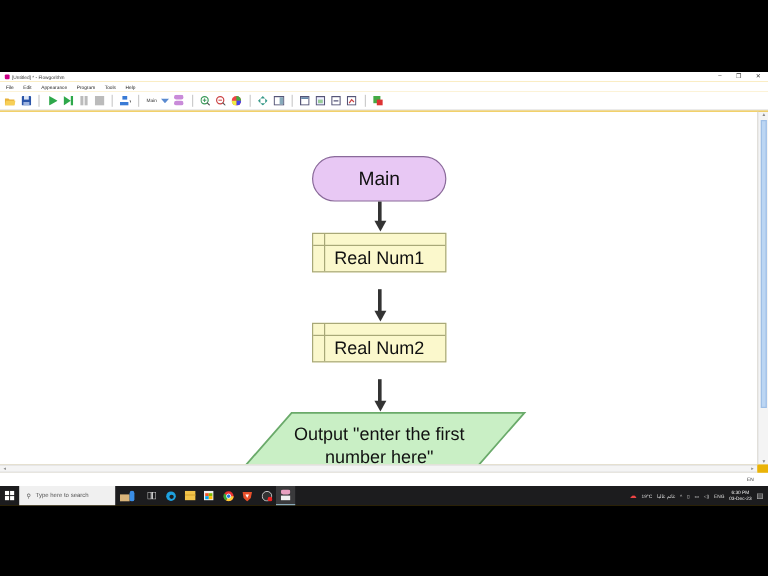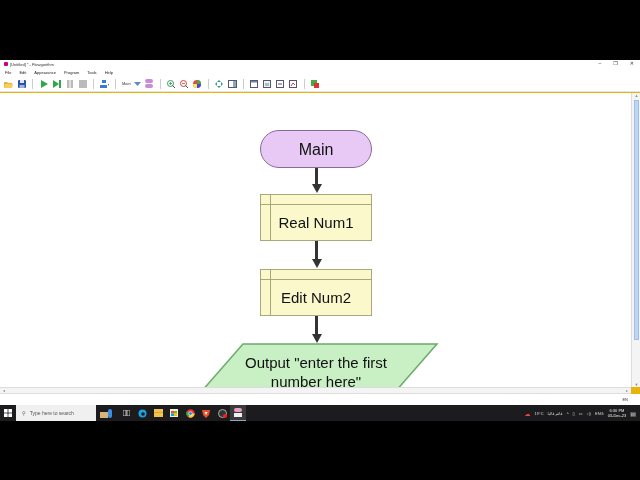--- a/index.html
+++ b/index.html
@@ -18,21 +18,21 @@
   .vscroll { position: absolute; left: 631px; top: 33px; width: 9px; height: 294px; background: #f4f4f4; border-left: 1px solid #ddd; }
   .vscroll .thumb { position: absolute; left: 2px; top: 7px; width: 5px; height: 240px; background: #bcd6f3; border: 1px solid #9ebfe6; }
   .vscroll .arr { position: absolute; left: 1px; width: 7px; font-size: 4px; color: #888; text-align: center; }
   .hscroll { position: absolute; left: 0; top: 327px; width: 631px; height: 7px; background: #f4f4f4; border-top: 1px solid #ddd; border-bottom: 1px solid #ddd; }
   .hscroll .arr { position: absolute; top: 0; font-size: 4px; color: #888; }
   .statusbar { position: absolute; left: 0; top: 334px; width: 640px; height: 12px; background: #fff; }
   .statusbar .lang { position: absolute; right: 12px; top: 3px; font-size: 4px; color: #333; }
 
   .node { position: absolute; display: flex; align-items: center; justify-content: center; text-align: center; color: #111; font-size: 15px; line-height: 19px; }
   .terminal { left: 260px; top: 37px; width: 112px; height: 38px; background: #e8c8f4; border: 1.5px solid #8a6a9a; border-radius: 19px; font-size: 16px; }
-  .declare { left: 260px; background: #fbf8cc; border: 1.5px solid #a8a878; width: 112px; height: 47px; }
+  .declare { left: 260px; background: #fbf8cc; border: 1.5px solid #a8a878; width: 112px; height: 33px; }
   .declare .inner-h { position: absolute; left: 0; top: 9px; width: 100%; height: 1px; background: #a8a878; }
   .declare .inner-v { position: absolute; left: 9px; top: 0; width: 1px; height: 100%; background: #a8a878; }
   .declare .lbl { position: relative; top: 5px; }
   .arrow { position: absolute; left: 315px; width: 3px; background: #333; }
   .arrowhead { position: absolute; width: 0; height: 0; border-left: 5px solid transparent; border-right: 5px solid transparent; border-top: 9px solid #333; }
 
   .taskbar { position: absolute; left: 0; top: 405px; width: 640px; height: 16px; background: #1c1c1e; display: flex; align-items: center; }
   .start { width: 16px; height: 16px; display: flex; align-items: center; justify-content: center; }
   .search { width: 80px; height: 16px; background: #f0f0f0; display: flex; align-items: center; padding-left: 6px; gap: 4px; font-size: 5px; color: #555; }
   .tk { width: 16px; height: 16px; display: flex; align-items: center; justify-content: center; font-size: 8px; }
@@ -200,21 +200,21 @@
       <div class="inner-h"></div>
         <div class="inner-v"></div>
       <span class="lbl">Real Num1</span>
     </div>
     <div class="arrow" style="top:148px;height:19px;"></div>
     <div class="arrowhead" style="left:311.5px;top:166px;"></div>
 
     <div class="node declare" style="top:176px;">
       <div class="inner-h"></div>
         <div class="inner-v"></div>
-      <span class="lbl">Edit Num2</span>
+      <span class="lbl">Real Num2</span>
     </div>
     <div class="arrow" style="top:223px;height:19px;"></div>
     <div class="arrowhead" style="left:311.5px;top:241px;"></div>
 
     <svg style="position:absolute;left:193px;top:250px;" width="246" height="58">
       <polygon points="50,1 244,1 195,57 1,57" fill="#c9efc5" stroke="#6aaa6a" stroke-width="1.5"></polygon>
     </svg>
     <div class="node" style="left:213px;top:252px;width:206px;height:54px;flex-direction:column;font-size:15px;line-height:19px;">
       <span>Output "enter the first</span>
       <span>number here"</span>

